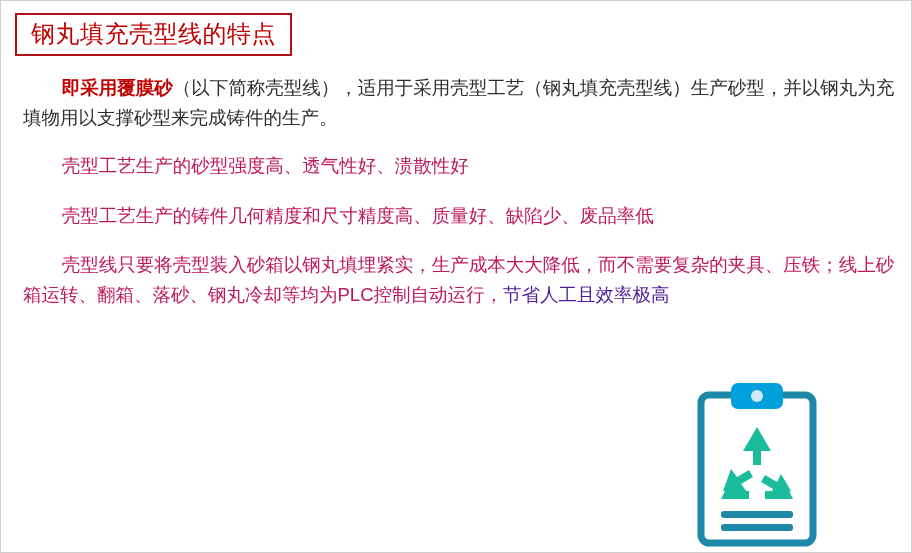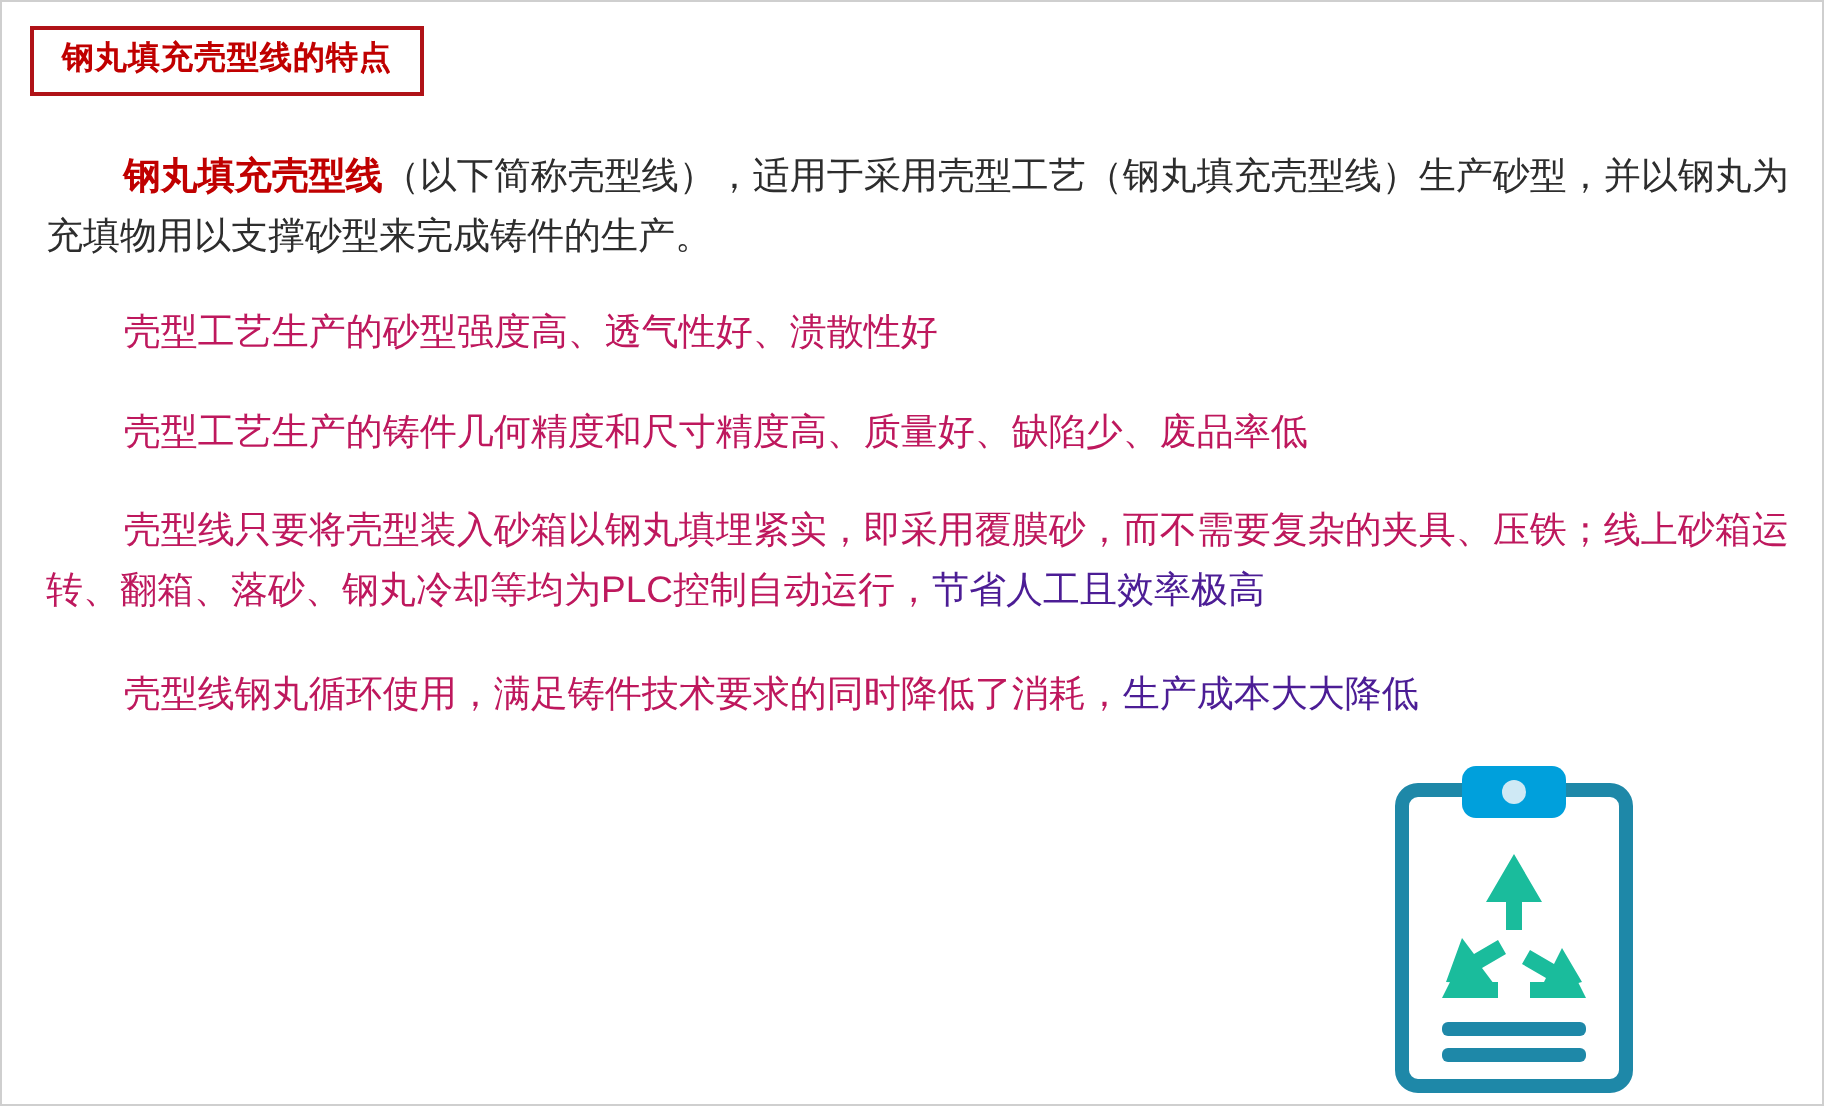--- a/index.html
+++ b/index.html
@@ -25,22 +25,22 @@
   
   .title-box {
     position: absolute;
     left: 14px;
     top: 12px;
     border: 2px solid #b01217;
     padding: 6px 14px 7px 14px;
     box-sizing: border-box;
   }
   .title-text {
-    font-size: 16px;
-    font-weight: bold;
+    font-size: 24px;
+    font-weight: normal;
     color: #c00000;
     letter-spacing: 0.5px;
     line-height: 1.1;
     white-space: nowrap;
   }
 
   
   .body {
     position: absolute;
     left: 22px;
@@ -90,38 +90,35 @@
 
 <div class="slide">
 
   <div class="title-box">
     <div class="title-text">钢丸填充壳型线的特点</div>
   </div>
 
   <div class="body">
 
     <p class="para p1">
-      <span class="indent"></span><span class="red-bold">钢丸填充壳型线</span><span>（以下简称壳型线），适用于采用壳型工艺（钢丸填充壳型线）生产砂型，并以钢丸为充填物用以支撑砂型来完成铸件的生产。</span>
+      <span class="indent"></span><span class="red-bold">即采用覆膜砂</span><span>（以下简称壳型线），适用于采用壳型工艺（钢丸填充壳型线）生产砂型，并以钢丸为充填物用以支撑砂型来完成铸件的生产。</span>
     </p>
 
     <p class="para p2">
       <span class="indent"></span><span class="blue">壳型工艺生产的砂型强度高、透气性好、溃散性好</span>
     </p>
 
     <p class="para p3">
       <span class="indent"></span><span class="blue">壳型工艺生产的铸件几何精度和尺寸精度高、质量好、缺陷少、废品率低</span>
     </p>
 
     <p class="para p4">
-      <span class="indent"></span><span class="blue">壳型线只要将壳型装入砂箱以钢丸填埋紧实，即采用覆膜砂，而不需要复杂的夹具、压铁；线上砂箱运转、翻箱、落砂、钢丸冷却等均为PLC控制自动运行，</span><span class="red-plain">节省人工且效率极高</span>
+      <span class="indent"></span><span class="blue">壳型线只要将壳型装入砂箱以钢丸填埋紧实，生产成本大大降低，而不需要复杂的夹具、压铁；线上砂箱运转、翻箱、落砂、钢丸冷却等均为PLC控制自动运行，</span><span class="red-plain">节省人工且效率极高</span>
     </p>
 
-    <p class="para p5">
-      <span class="indent"></span><span class="blue">壳型线钢丸循环使用，满足铸件技术要求的同时降低了消耗，</span><span class="red-plain">生产成本大大降低</span>
-    </p>
 
   </div>
 
   <div class="graphic">
     <svg width="132" height="168" viewBox="0 0 132 168" xmlns="http://www.w3.org/2000/svg">
 
       <rect x="10" y="16" width="112" height="148" rx="8" ry="8" fill="#ffffff" stroke="#1e88a8" stroke-width="7"></rect>
 
       <rect x="40" y="4" width="52" height="26" rx="7" ry="7" fill="#00a0dc"></rect>
       <circle cx="66" cy="17" r="6" fill="#cfe9f5"></circle>

